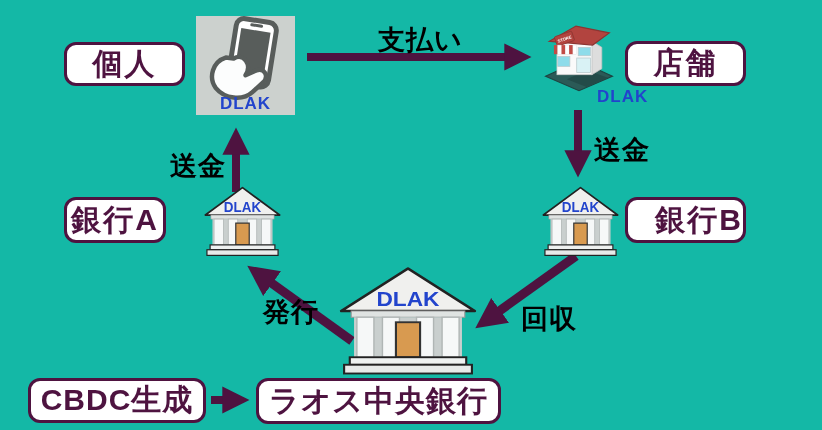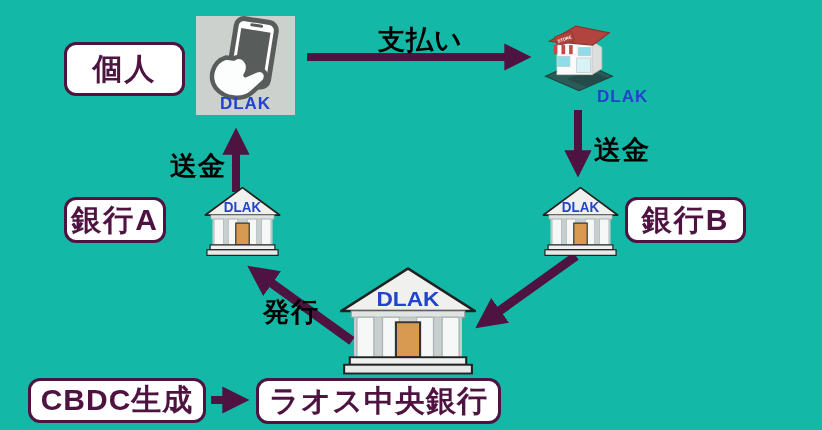--- a/index.html
+++ b/index.html
@@ -44,28 +44,32 @@
     <line x1="578" y1="110" x2="578" y2="168" stroke="#4e1340" stroke-width="8" marker-end="url(#ah)"></line>
     <line x1="352" y1="341" x2="256" y2="272" stroke="#4e1340" stroke-width="9" marker-end="url(#ah)"></line>
     <line x1="576" y1="256" x2="484" y2="322" stroke="#4e1340" stroke-width="9" marker-end="url(#ah)"></line>
     <line x1="211" y1="400" x2="240" y2="400" stroke="#4e1340" stroke-width="8" marker-end="url(#ah)"></line>
   </svg>
 
   <div class="edge-label" style="left:378px;top:22px;">支払い</div>
   <div class="edge-label" style="left:170px;top:148px;">送金</div>
   <div class="edge-label" style="left:594px;top:132px;">送金</div>
   <div class="edge-label" style="left:231px;top:294px;margin-left:32px;">発行</div>
+  <div class="edge-label" style="left:521px;top:301px;">回収</div>
 
-  <div class="node-box" style="left:64px;top:42px;width:121px;height:54px;">
+  <div class="node-box" style="left:64px;top:42px;width:121px;height:44px;">
     <span>個人</span>
+  </div>
+  <div class="node-box" style="left:625px;top:41px;width:121px;height:45px;">
+    <span>店舗</span>
   </div>
   <div class="node-box" style="left:64px;top:197px;width:102px;height:46px;">
     <span>銀行A</span>
   </div>
-  <div class="node-box" style="left:625px;top:197px;width:121px;height:46px;">
+  <div class="node-box" style="left:625px;top:197px;width:121px;height:46px;justify-content:flex-end;">
     <span>銀行B</span>
   </div>
   <div class="node-box" style="left:256px;top:378px;width:245px;height:46px;letter-spacing:1px;">
     <span>ラオス中央銀行</span>
   </div>
   <div class="node-box" style="left:28px;top:378px;width:178px;height:45px;letter-spacing:1px;">
     <span>CBDC生成</span>
   </div>
 
   <div class="phone-tile">

